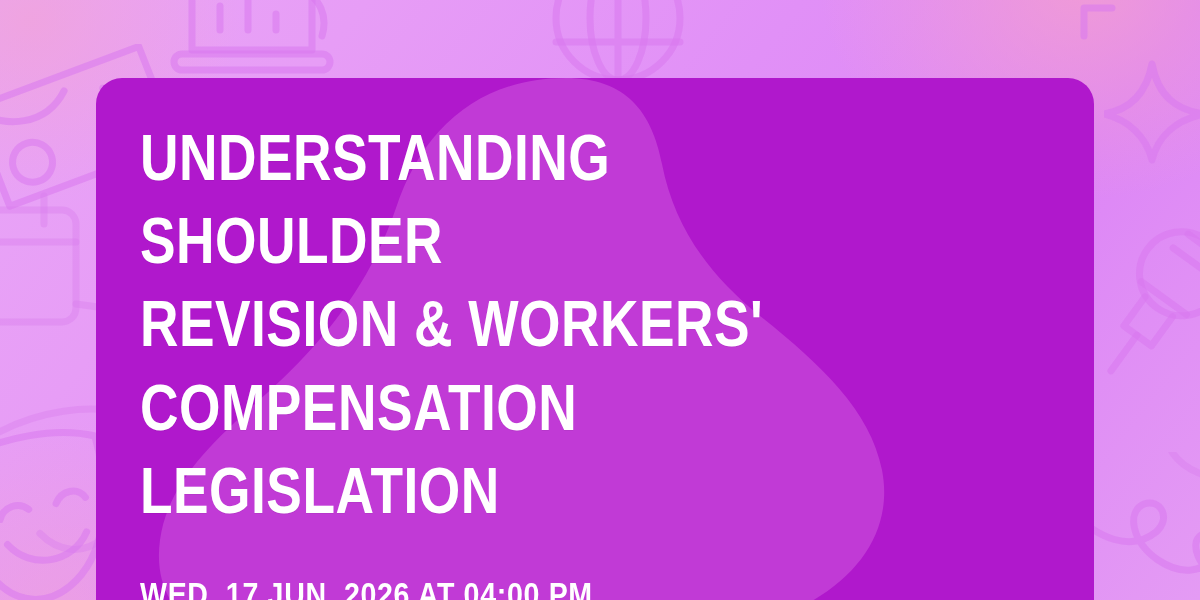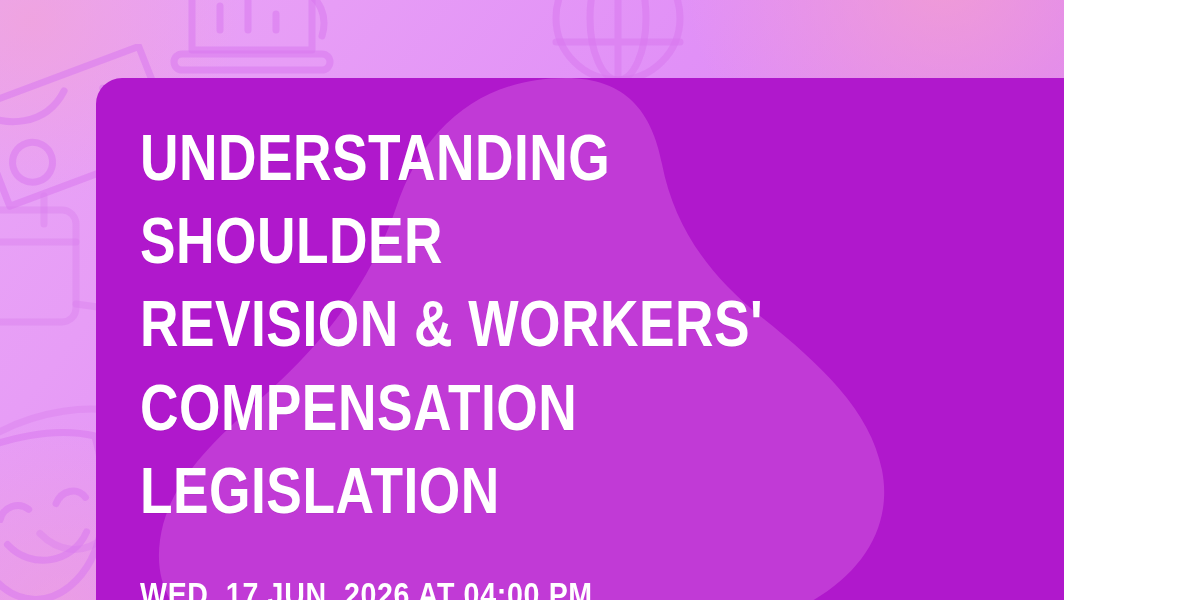--- a/index.html
+++ b/index.html
@@ -2,21 +2,21 @@
 <html><head>
 <meta charset="utf-8">
 <style>
   html, body {
     margin: 0;
     padding: 0;
     background: #ffffff;
   }
   #banner {
     position: relative;
-    width: 1064px;
+    width: 1200px;
     height: 600px;
     overflow: hidden;
     font-family: "Liberation Sans", sans-serif;
     background: linear-gradient(128deg, #e9a6f7 0%, #e79df6 22%, #e190f7 48%, #dd86f6 72%, #e49bf4 100%);
   }
 
   
   #bg-pattern {
     position: absolute;
     inset: 0;

